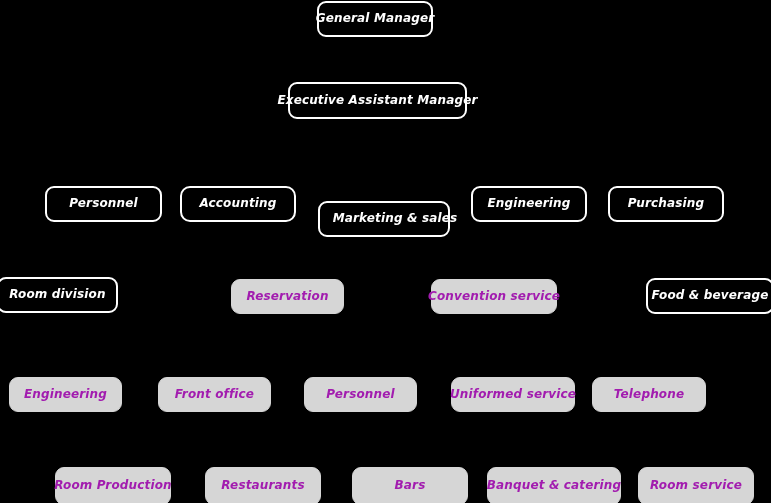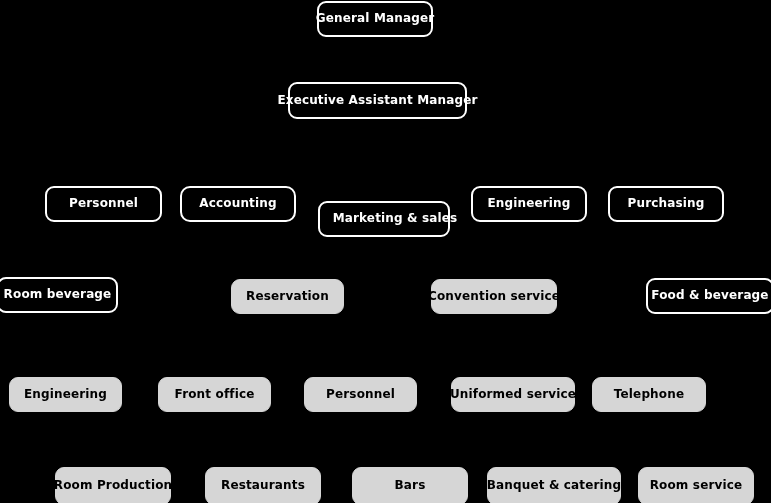--- a/index.html
+++ b/index.html
@@ -12,20 +12,21 @@
     width: 771px;
     height: 503px;
     overflow: hidden;
     font-family: "DejaVu Sans", "Liberation Sans", sans-serif;
   }
   #chart-canvas {
     position: relative;
     width: 738px;
     height: 503px;
     background: #000000;
+    font-style: italic;
   }
   .node {
     position: absolute;
     box-sizing: border-box;
     display: flex;
     align-items: center;
     justify-content: center;
     text-align: center;
     border-radius: 9px;
     font-size: 12px;
@@ -38,21 +39,21 @@
   
   .node.outlined {
     background: #000000;
     border: 2px solid #ffffff;
     color: #ffffff;
   }
   
   .node.filled {
     background: #d6d6d6;
     border: 1px solid #d6d6d6;
-    color: #000000;
+    color: #a21caf;
   }
   
   .node.clip-left  { border-top-left-radius: 9px; border-bottom-left-radius: 9px; }
   .node.clip-right { border-top-right-radius: 9px; border-bottom-right-radius: 9px; }
 </style>
 </head>
 <body>
 
 <div id="chart-canvas">
     <div style="position: absolute; left: 0px; top: 0px; width: 0px; height: 0px;">
@@ -77,21 +78,21 @@
       </div>
       <div class="node outlined" style="left: 471px; top: 186px; width: 116px; height: 36px; text-align: center;">
         <span>Engineering</span>
       </div>
       <div class="node outlined" style="left: 608px; top: 186px; width: 116px; height: 36px;">
         <span>Purchasing</span>
       </div>
     </div>
     <div style="position: absolute; left: 0px; top: 0px; width: 0px; height: 0px;">
       <div class="node outlined clip-left" style="left: -3px; top: 277px; width: 121px; height: 36px;">
-        <span>Room beverage</span>
+        <span>Room division</span>
       </div>
       <div class="node filled" style="left: 231px; top: 279px; width: 113px; height: 35px;">
         <span>Reservation</span>
       </div>
       <div class="node filled" style="left: 431px; top: 279px; width: 126px; height: 35px;">
         <span>Convention service</span>
       </div>
       <div class="node outlined clip-right" style="left: 646px; top: 278px; width: 128px; height: 36px;">
         <span>Food &amp; beverage</span>
       </div>

